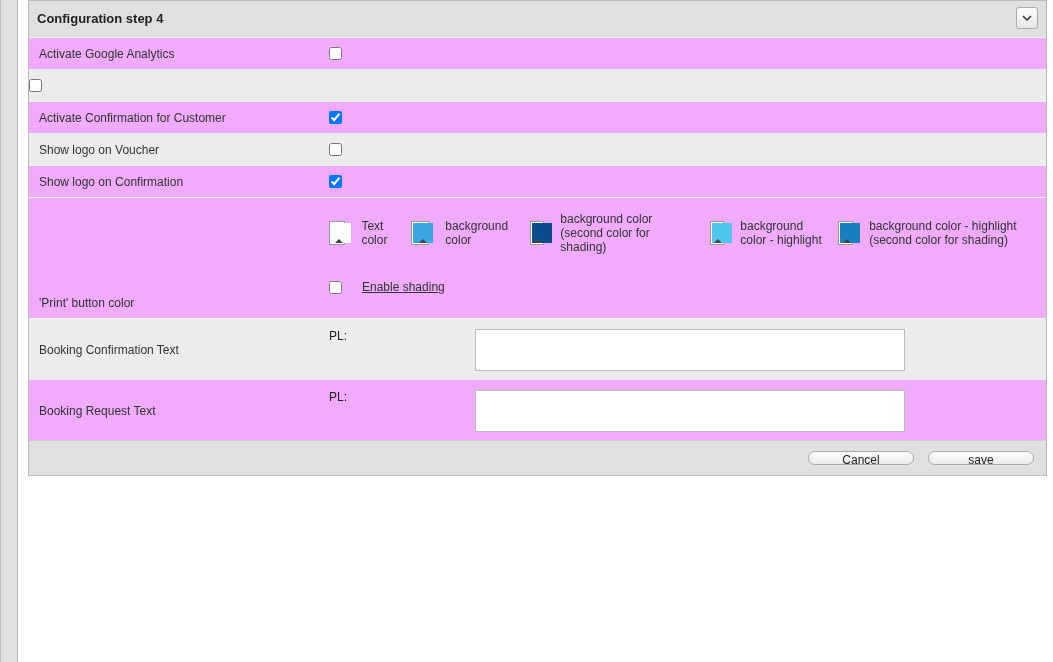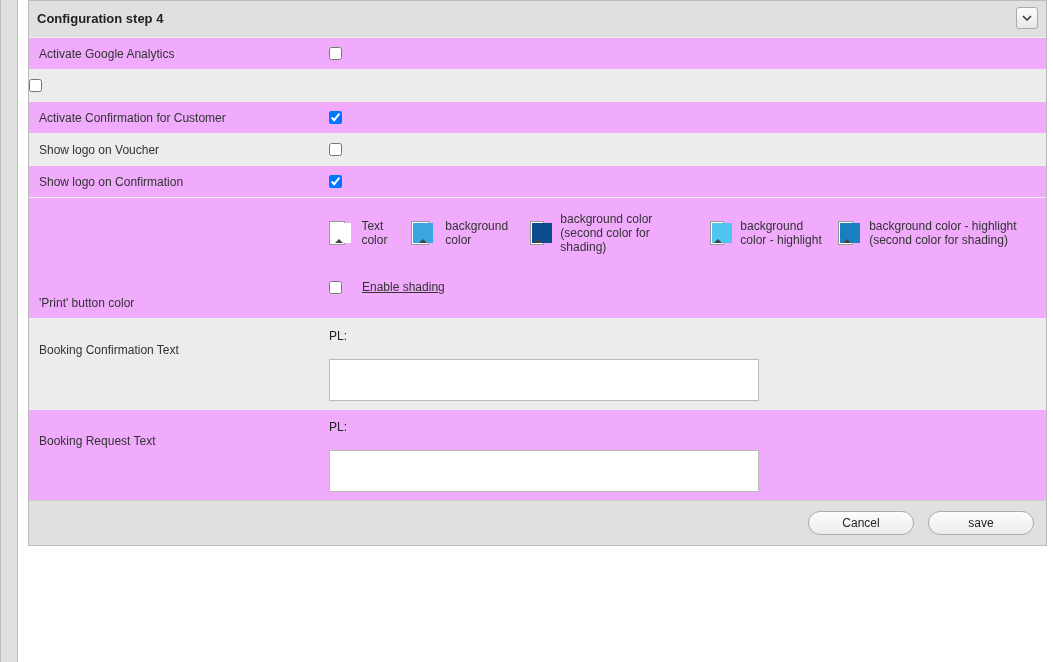--- a/index.html
+++ b/index.html
@@ -22,25 +22,25 @@
   .cb { width: 13px; height: 13px; margin: 0 6px 0 0; cursor: pointer; }
   .inline-check { display: inline-flex; align-items: center; margin-right: 22px; }
   .inline-check label { cursor: pointer; }
 
   .color-list { display: flex; flex-direction: row; gap: 16px; padding-top: 6px; padding-bottom: 6px; }
   .color-item { display: flex; align-items: center; gap: 16px; }
   .swatch-wrap { position: relative; width: 24px; height: 24px; border: 1px solid #999; background: #fff; cursor: pointer; }
   .swatch-inner { position: absolute; left: 1px; top: 1px; width: 20px; height: 20px; }
   .swatch-arrow { position: absolute; right: 1px; bottom: 1px; width: 0; height: 0; border-left: 4px solid transparent; border-right: 4px solid transparent; border-bottom: 4px solid #444; }
 
-  .textcell { display: flex; align-items: flex-start; gap: 16px; padding-top: 2px; flex-direction: column; }
+  .textcell { display: flex; align-items: flex-start; gap: 16px; padding-top: 2px; }
   .lang-label { width: 130px; color: #222; }
   .ta { width: 430px; height: 42px; border: 1px solid #bbb; resize: none; padding: 4px; font-family: inherit; font-size: 12px; background: #fff; }
   .footer { padding: 10px 12px; display: flex; justify-content: flex-end; gap: 14px; background: #e0e0e0; border-top: 1px solid #ccc; }
-  .btn { min-width: 106px; height: 24px; background: linear-gradient(#fdfdfd,#ececec); border: 1px solid #aaa; border-radius: 12px; cursor: pointer; font-size: 12px; color: #222; }
+  .btn { min-width: 106px; height: 14px; background: linear-gradient(#fdfdfd,#ececec); border: 1px solid #aaa; border-radius: 12px; cursor: pointer; font-size: 12px; color: #222; }
   .shading-row { display:flex; align-items:flex-end; gap:14px; margin-top:20px;text-decoration:underline; }
 </style>
 </head>
 <body>
 
 <div class="outer">
   <div class="sidebar-ghost"></div>
 
   <div class="panel">
     <div class="panel-header">

